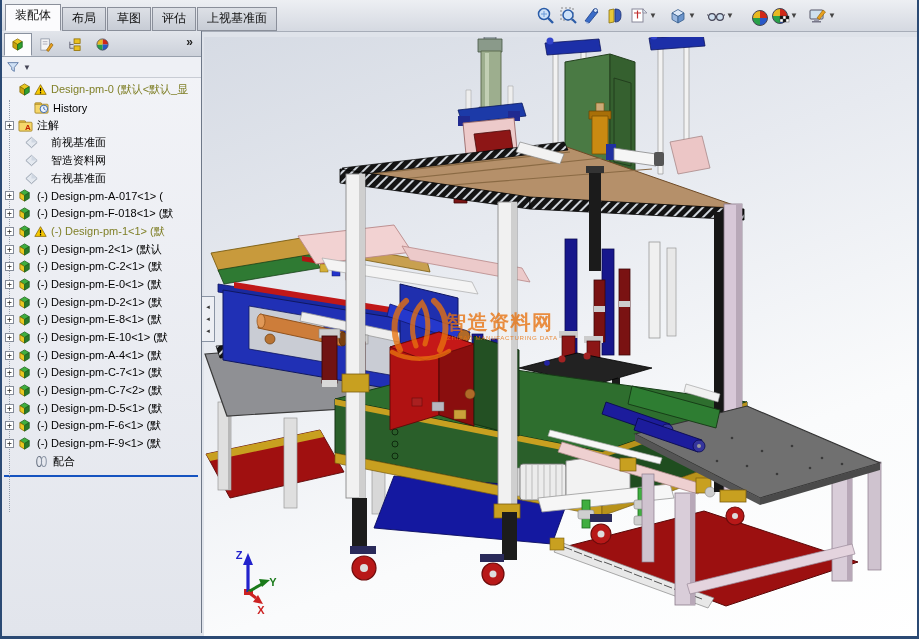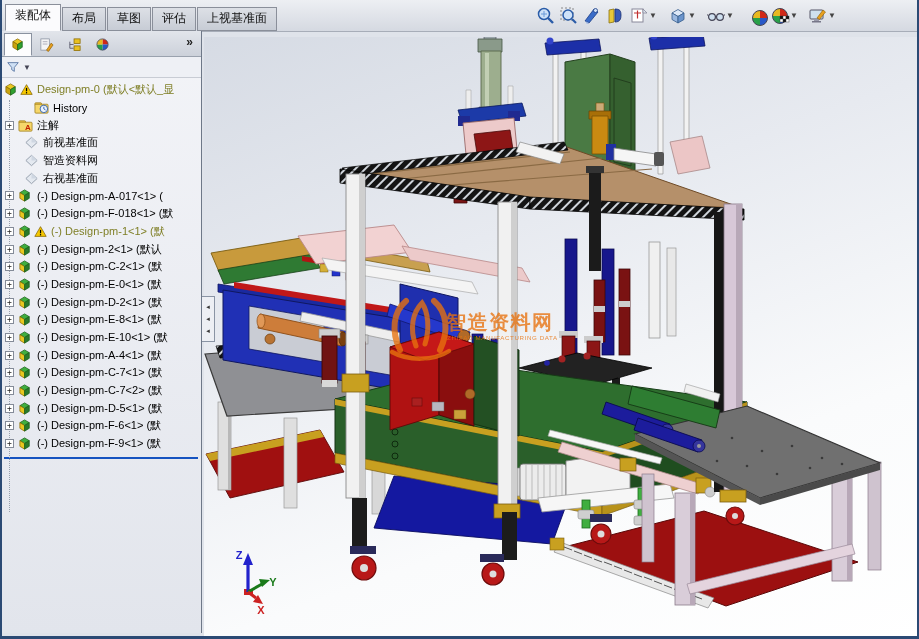--- a/index.html
+++ b/index.html
@@ -29,22 +29,22 @@
   .ptab.active{background:#fdfdfe;border:1px solid #8a92a0;border-bottom:1px solid #fdfdfe;}
   .pmore{position:absolute;right:8px;top:4px;font-size:12px;font-weight:bold;color:#222;}
   .filterbar{height:20px;display:flex;align-items:center;padding-left:4px;
     border-bottom:1px solid #c8ccd4;background:#eef0f5;}
   .filterbar .fa{font-size:8px;color:#445;margin-left:3px;}
   .tree{position:relative;padding-top:3px;}
   .guide{position:absolute;left:7px;top:22px;height:412px;border-left:1px dotted #97a0ad;}
   .trow{position:relative;display:flex;align-items:center;height:17.7px;font-size:11px;
     color:#000;white-space:nowrap;overflow:hidden;padding-left:32px;}
   .trow.has-exp{padding-left:3px;}
-  .trow.root{padding-left:2px;}
-  .trow.ind2{padding-left:22px;}
+  .trow.root{padding-left:16px;}
+  .trow.ind2{padding-left:22px;gap:8px;}
   .trow .lbl{margin-left:4px;}
   .trow.olive .lbl{color:#7f7f26;}
   .exp{width:9px;height:9px;box-sizing:border-box;border:1px solid #848b98;background:#fff;
     font:8px/7px "DejaVu Sans Mono",monospace;text-align:center;color:#222;margin-right:4px;flex:none;z-index:1;}
   .ti{width:15px;height:15px;flex:none;}
   .tw{width:13px;height:13px;flex:none;margin-left:1px;}
   .rollback{margin:5px 3px 0 2px;border-top:2px solid #1553c0;}
   
   .viewport{position:absolute;left:202px;top:37px;width:715px;height:605px;
     background:linear-gradient(160deg,#d6dbe4 0%,#e7eaf0 35%,#fafbfc 70%,#ffffff 100%);}
@@ -673,20 +673,26 @@
           </svg>
           <span class="lbl">(-) Design-pm-F-6&lt;1&gt; (默</span>
         </div>
       <div class="trow has-exp">
           <span class="exp">+</span>
           <svg class="ti">
             <use href="#sym-part"></use>
           </svg>
           <span class="lbl">(-) Design-pm-F-9&lt;1&gt; (默</span>
         </div>
+      <div class="trow">
+        <svg class="ti">
+            <use href="#sym-clip"></use>
+          </svg>
+        <span class="lbl">配合</span>
+      </div>
 
       <div class="rollback"></div>
     </div>
   </div>
 
   <div class="splitter">
     <span>◂</span>
     <span>◂</span>
     <span>◂</span>
   </div>

